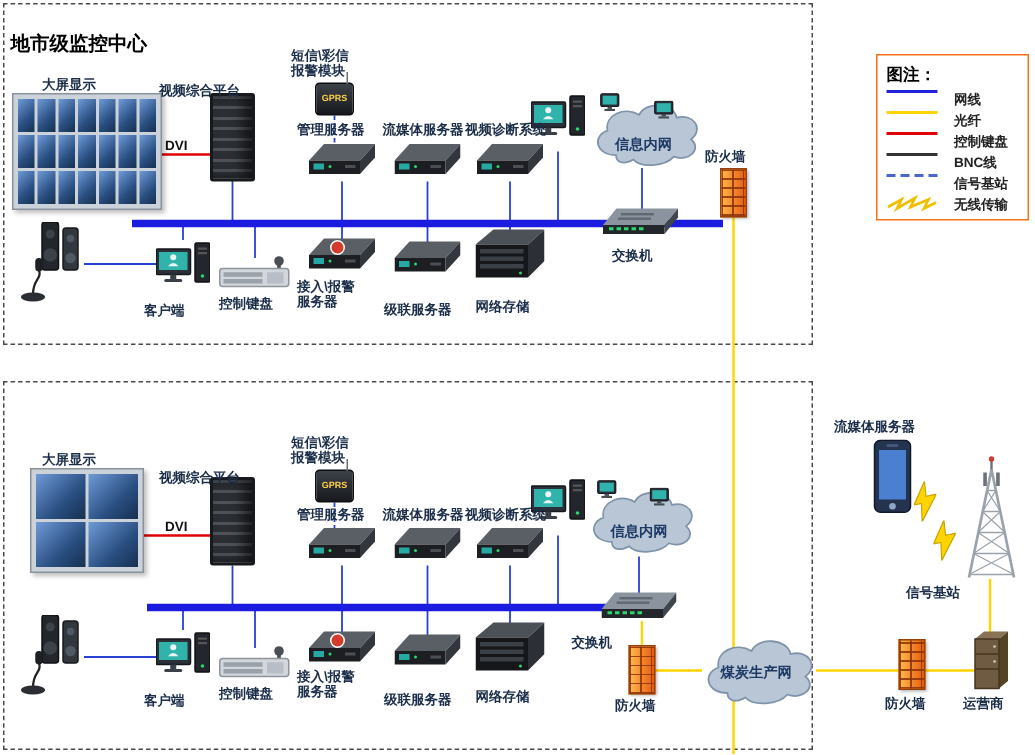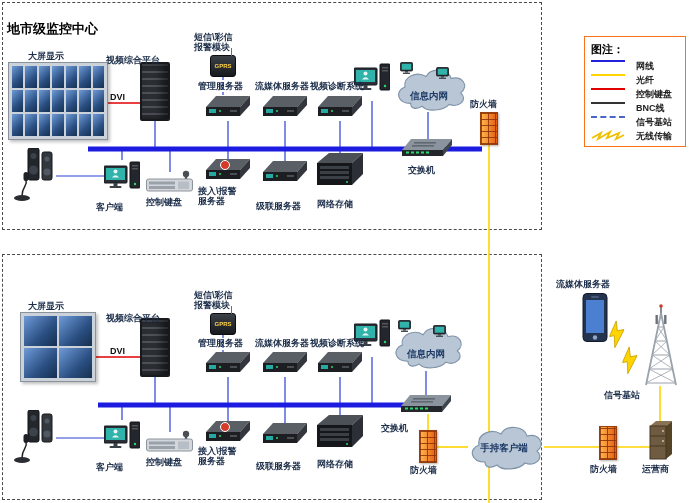--- a/index.html
+++ b/index.html
@@ -382,21 +382,21 @@
     </svg>
   <div class="lbl" style="left:381px;top:423px;width:40px">交换机</div>
 
   <div class="dev firewall" style="left:419px;top:430px;width:18px;height:33px"></div>
   <div class="lbl" style="left:410px;top:465px;width:36px">防火墙</div>
 
   <div class="dev cloudwrap" style="left:462px;top:421px;width:84px;height:52px">
     <svg width="84" height="52" viewBox="0 0 80 52">
         <use href="#sym-cloud"></use>
       </svg>
-    <div class="cloud-lbl" style="top:21px">手持客户端</div>
+    <div class="cloud-lbl" style="top:21px">煤炭生产网</div>
   </div>
 
   <svg class="dev" style="left:12px;top:410px" width="48" height="54" viewBox="0 0 48 54">
       <use href="#sym-speakers"></use>
     </svg>
 
   <svg class="dev" style="left:104px;top:418px" width="36" height="42" viewBox="0 0 36 42">
       <use href="#sym-pc"></use>
     </svg>
   <div class="lbl" style="left:96px;top:462px;width:48px">客户端</div>

